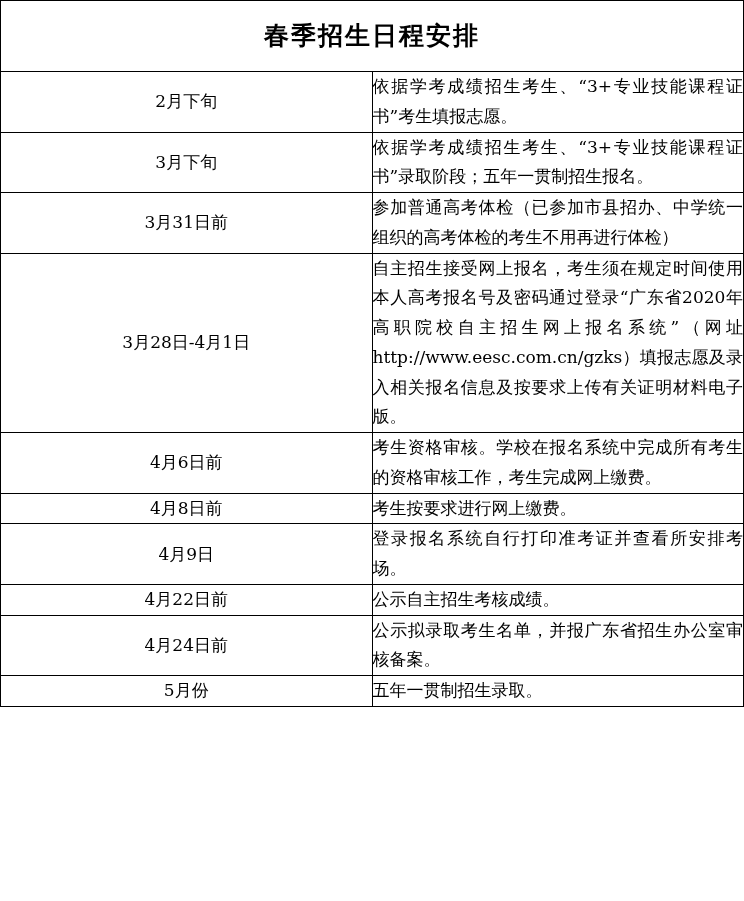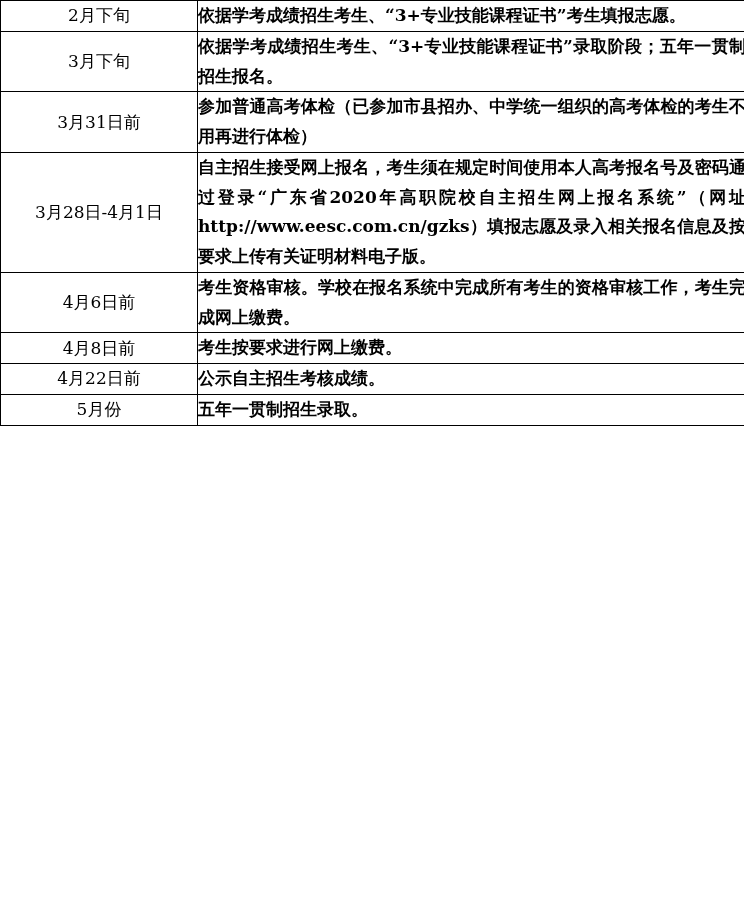--- a/index.html
+++ b/index.html
@@ -46,34 +46,36 @@
     font-size: 17px;
     padding: 6px 4px;
     line-height: 1.7;
   }
   .col-desc {
     width: 548px;
     text-align: left;
     font-size: 17px;
     padding: 10px 14px 10px 14px;
     line-height: 1.75;
-    font-weight: bold;
   }
   .desc-text {
     display: block;
     text-align: justify;
     text-justify: inter-ideograph;
   }
 </style>
 </head>
 <body>
 
 <div class="page">
   <table class="schedule">
     <tbody>
+      <tr>
+        <td class="title-cell" colspan="2">春季招生日程安排</td>
+      </tr>
       <tr>
         <td class="col-date">2月下旬</td>
         <td class="col-desc">
             <span class="desc-text">依据学考成绩招生考生、“3+专业技能课程证书”考生填报志愿。</span>
           </td>
       </tr>
       <tr>
         <td class="col-date">3月下旬</td>
         <td class="col-desc">
             <span class="desc-text">依据学考成绩招生考生、“3+专业技能课程证书”录取阶段；五年一贯制招生报名。</span>
@@ -97,23 +99,35 @@
             <span class="desc-text">考生资格审核。学校在报名系统中完成所有考生的资格审核工作，考生完成网上缴费。</span>
           </td>
       </tr>
       <tr>
         <td class="col-date">4月8日前</td>
         <td class="col-desc">
             <span class="desc-text">考生按要求进行网上缴费。</span>
           </td>
       </tr>
       <tr>
+        <td class="col-date">4月9日</td>
+        <td class="col-desc">
+            <span class="desc-text">登录报名系统自行打印准考证并查看所安排考场。</span>
+          </td>
+      </tr>
+      <tr>
         <td class="col-date">4月22日前</td>
         <td class="col-desc">
             <span class="desc-text">公示自主招生考核成绩。</span>
+          </td>
+      </tr>
+      <tr>
+        <td class="col-date">4月24日前</td>
+        <td class="col-desc">
+            <span class="desc-text">公示拟录取考生名单，并报广东省招生办公室审核备案。</span>
           </td>
       </tr>
       <tr>
         <td class="col-date">5月份</td>
         <td class="col-desc">
             <span class="desc-text">五年一贯制招生录取。</span>
           </td>
       </tr>
     </tbody>
   </table>

